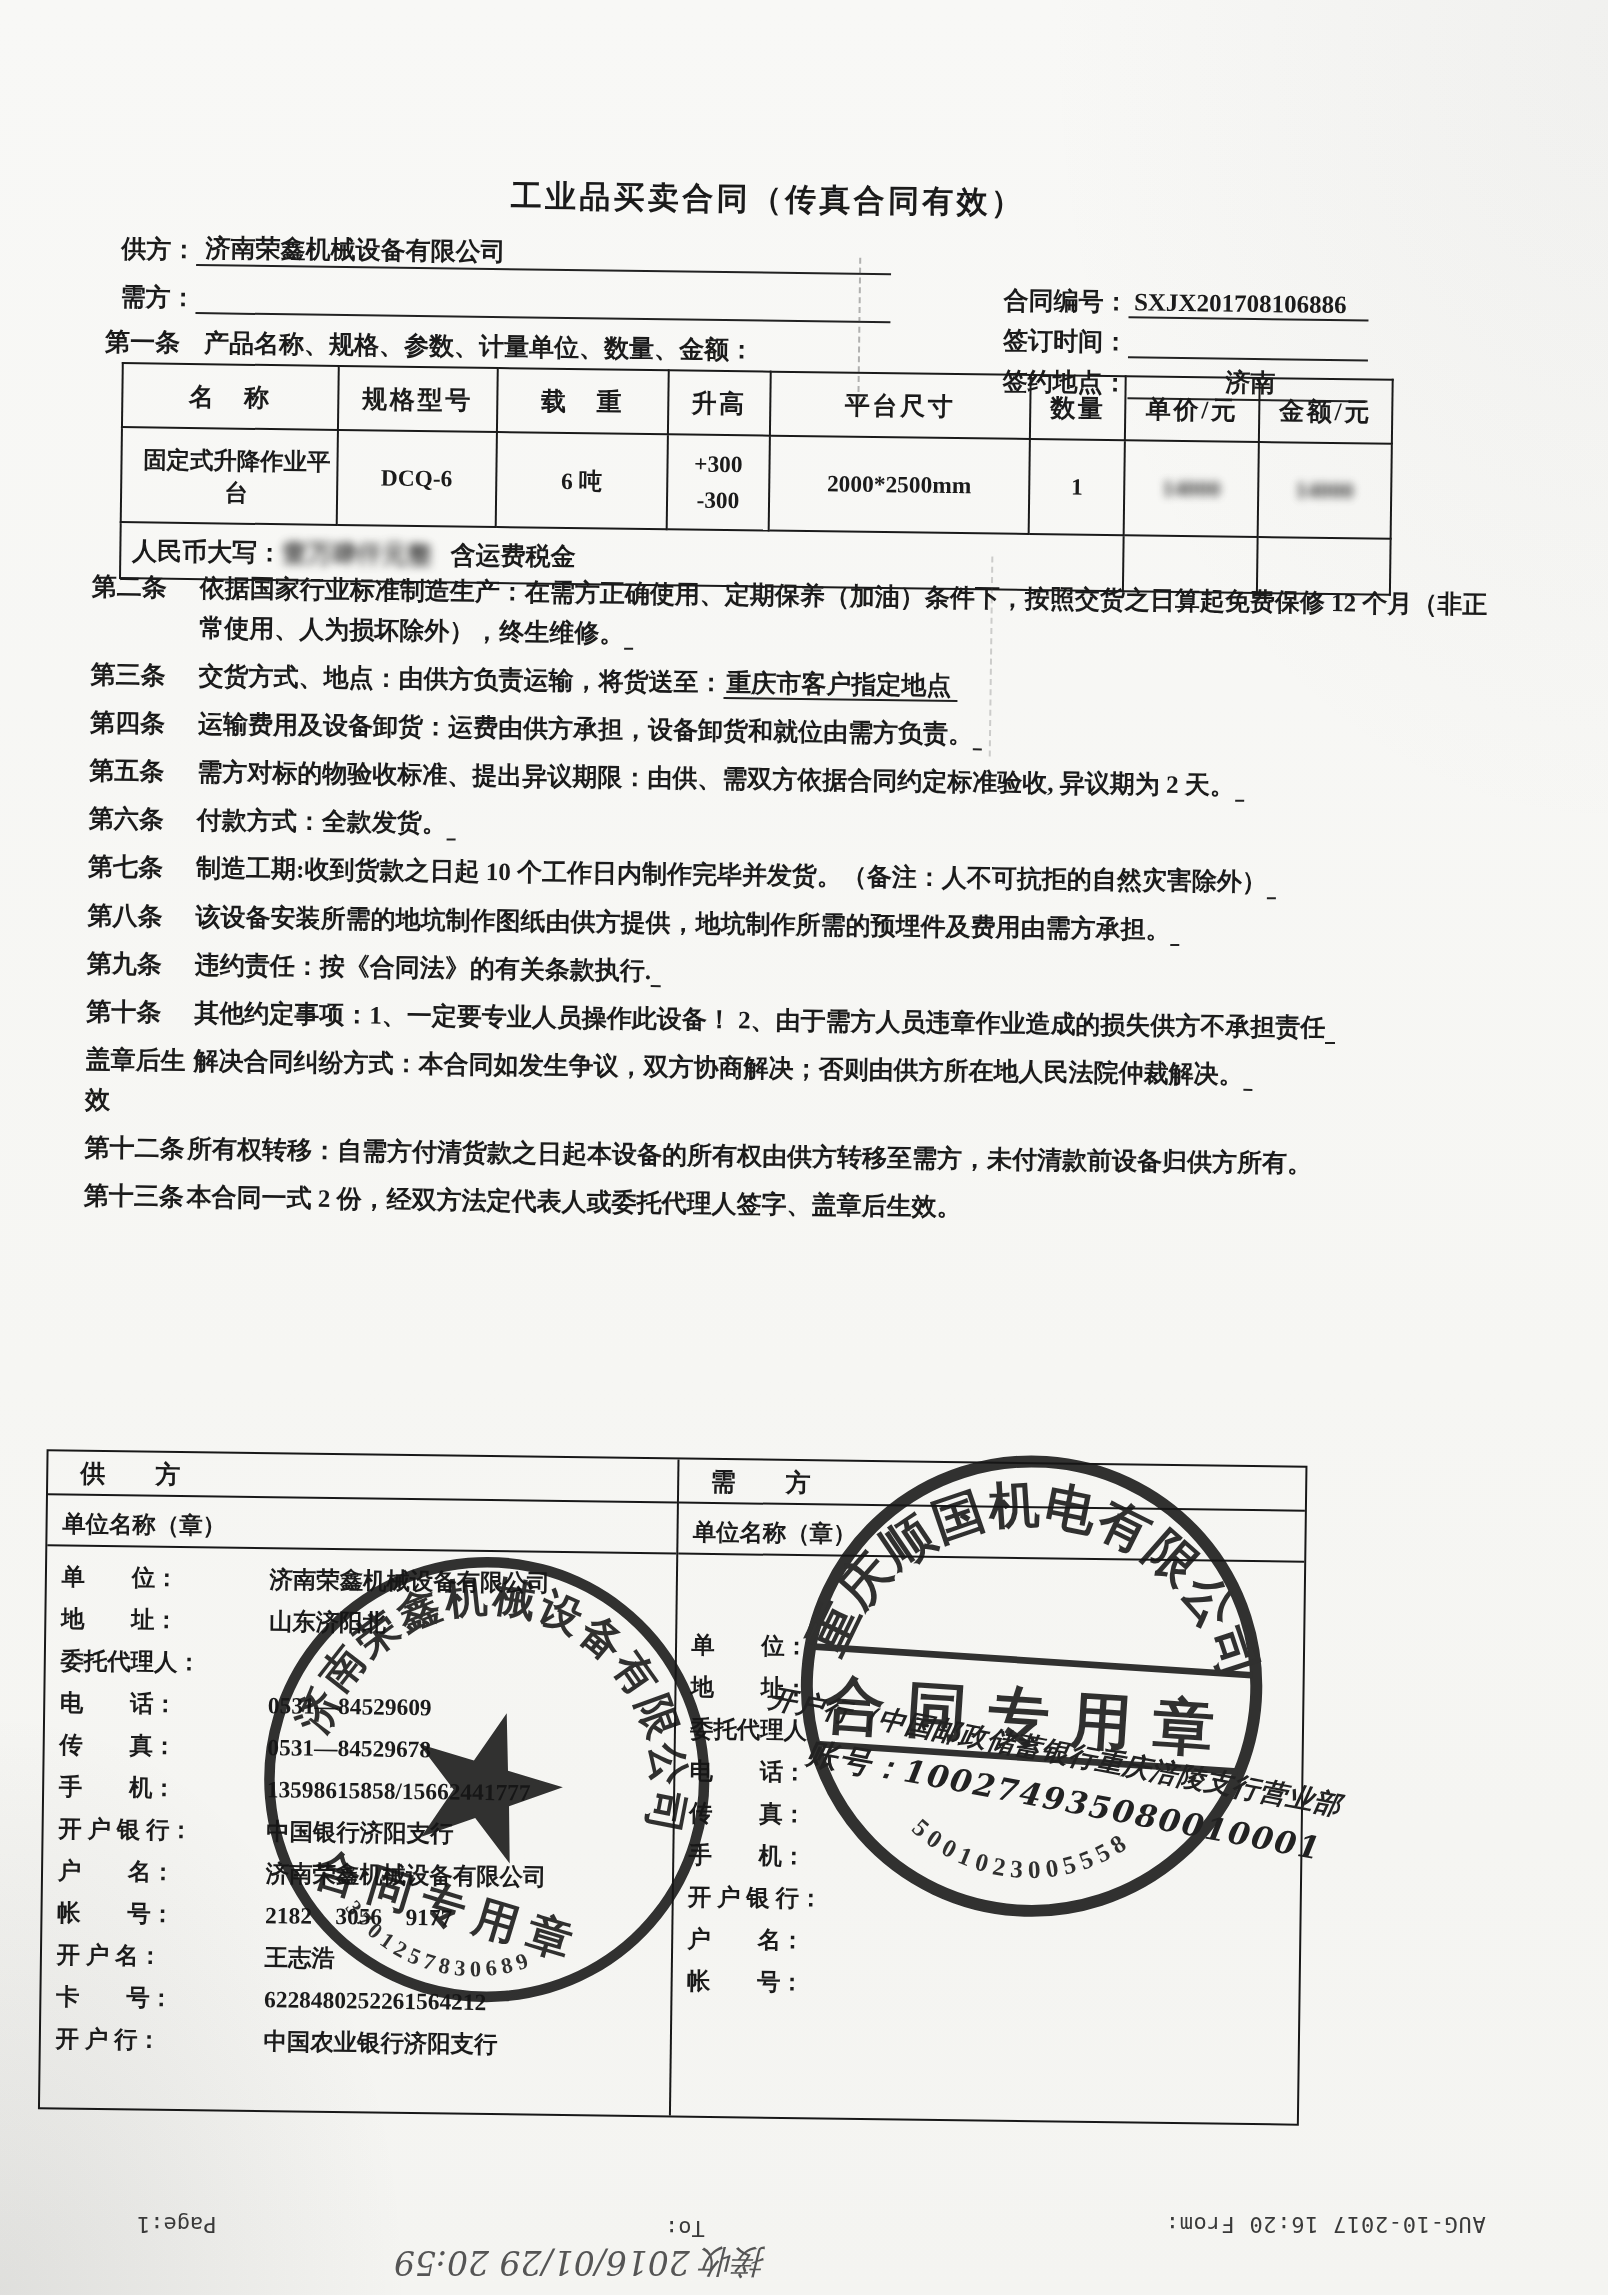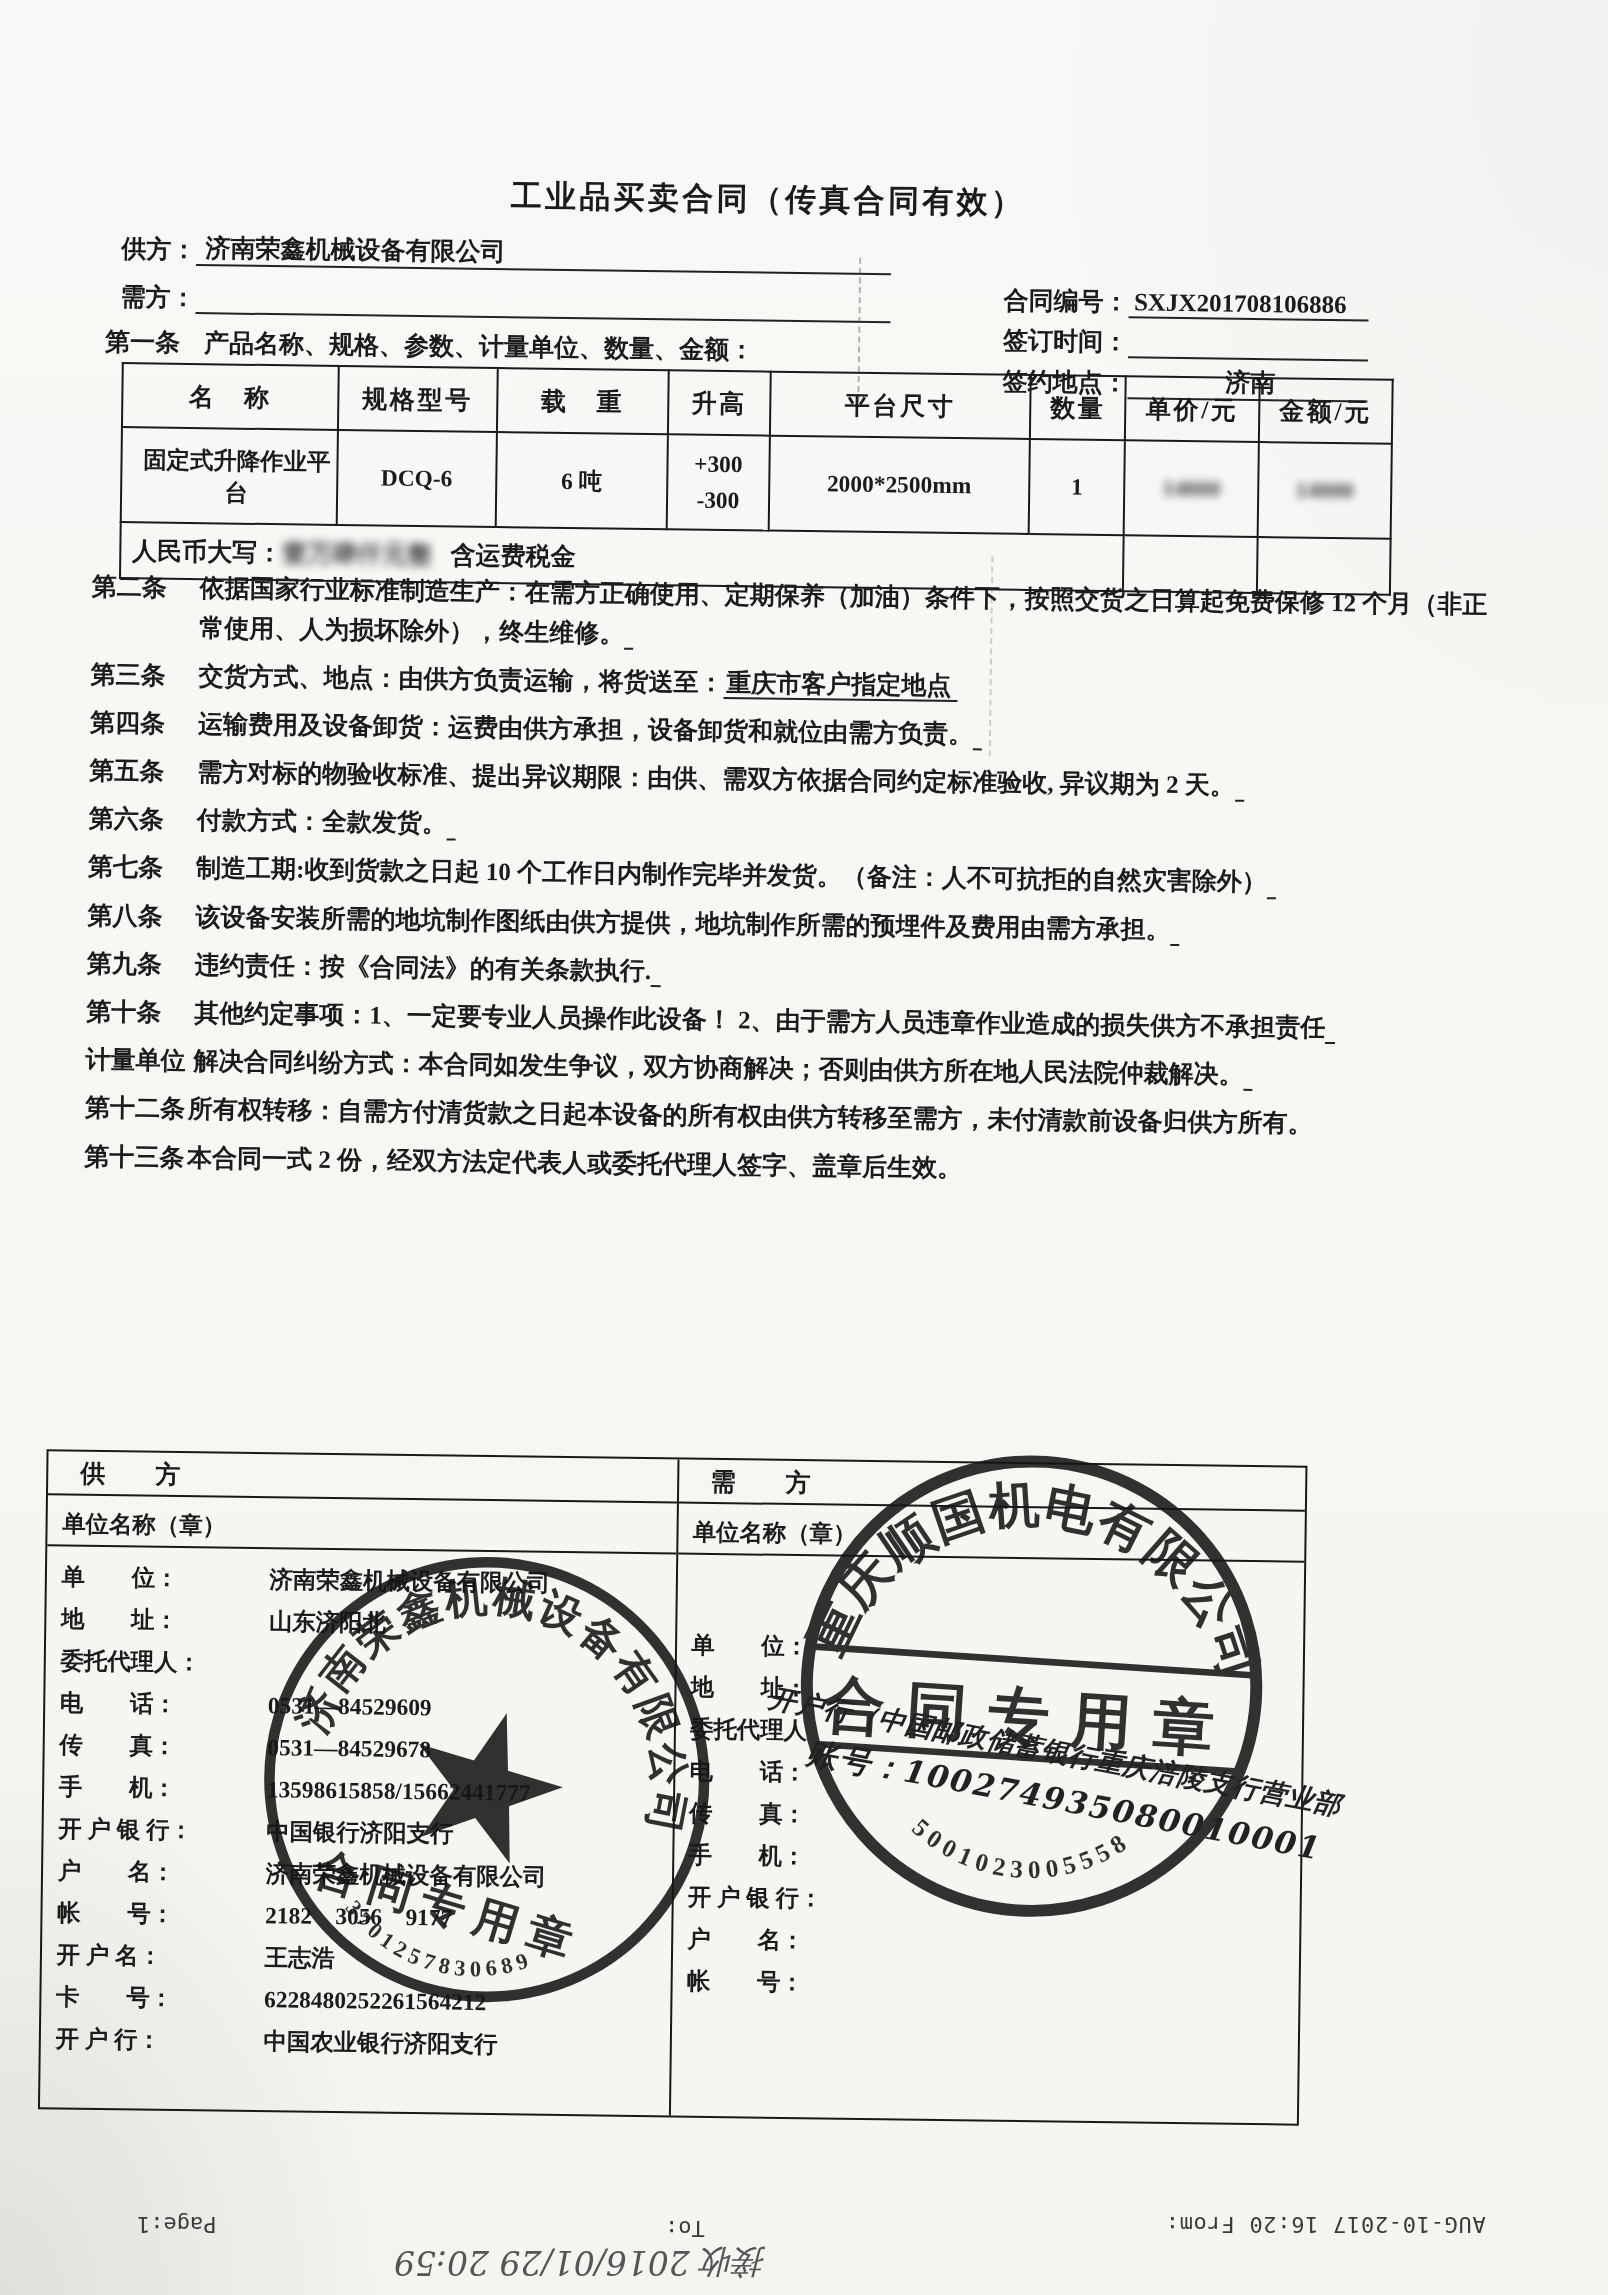--- a/index.html
+++ b/index.html
@@ -198,21 +198,21 @@
       </div>
     <div class="cl">
         <span class="lab">第九条</span>
         <span class="txt"><span>违约责任：按《合同法》的有关条款执行.</span><span class="ul"></span></span>
       </div>
     <div class="cl">
         <span class="lab">第十条</span>
         <span class="txt"><span>其他约定事项：1、一定要专业人员操作此设备！ 2、由于需方人员违章作业造成的损失供方不承担责任</span><span class="ul"></span></span>
       </div>
     <div class="cl">
-        <span class="lab">计量单位</span>
+        <span class="lab">盖章后生效</span>
         <span class="txt"><span>解决合同纠纷方式：本合同如发生争议，双方协商解决；否则由供方所在地人民法院仲裁解决。</span><span class="ul"></span></span>
       </div>
     <div class="cl inline"><span class="lab">第十二条</span><span>所有权转移：自需方付清货款之日起本设备的所有权由供方转移至需方，未付清款前设备归供方所有。</span></div>
     <div class="cl inline"><span class="lab">第十三条</span><span>本合同一式 2 份，经双方法定代表人或委托代理人签字、盖章后生效。</span></div>
   </div>
 
   <div class="abs sigbox">
     <div class="sigcol left">
       <div class="sig-h">供        方</div>
       <div class="sig-sub">单位名称（章）</div>

